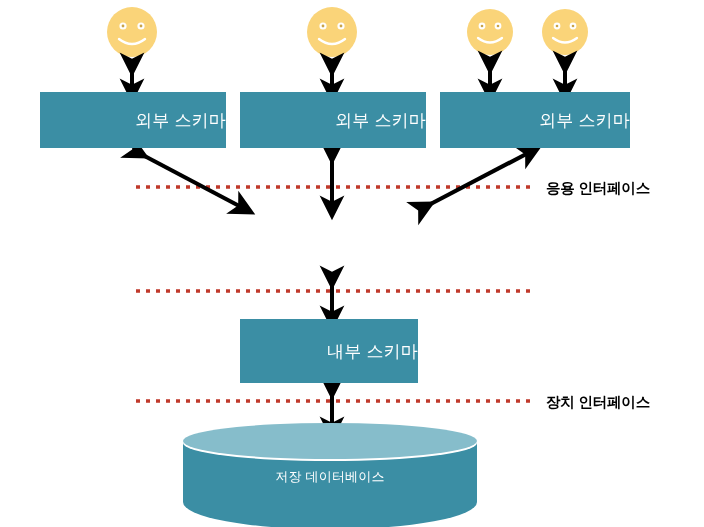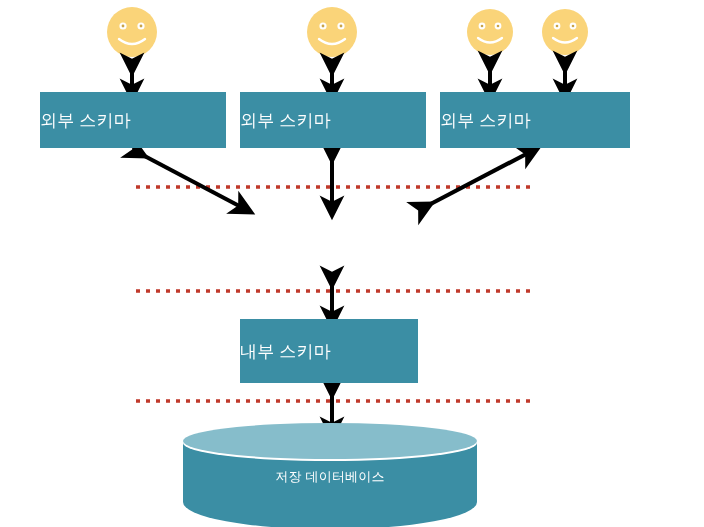--- a/index.html
+++ b/index.html
@@ -23,21 +23,21 @@
     top: 0;
     width: 704px;
     height: 527px;
   }
   .schema-box {
     position: absolute;
     background: #3b8ea4;
     color: #ffffff;
     display: flex;
     align-items: center;
-    justify-content: flex-start;
+    justify-content: flex-end;
     font-size: 17px;
     letter-spacing: 0.2px;
     box-sizing: border-box;
   }
   .iface-label {
     position: absolute;
     color: #000000;
     font-size: 14.5px;
     font-weight: bold;
     white-space: nowrap;
@@ -130,14 +130,16 @@
     <span>외부 스키마</span>
   </div>
 
 
   <div class="schema-box" style="left:240px; top:319px; width:178px; height:64px;">
     <span>내부 스키마</span>
   </div>
 
   <div class="db-label" style="left:183px; top:468px; width:294px;">저장 데이터베이스</div>
 
+  <div class="iface-label" style="left:546px; top:179px;">응용 인터페이스</div>
+  <div class="iface-label" style="left:546px; top:393px;">장치 인터페이스</div>
 
 </div>
 
 </body></html>

